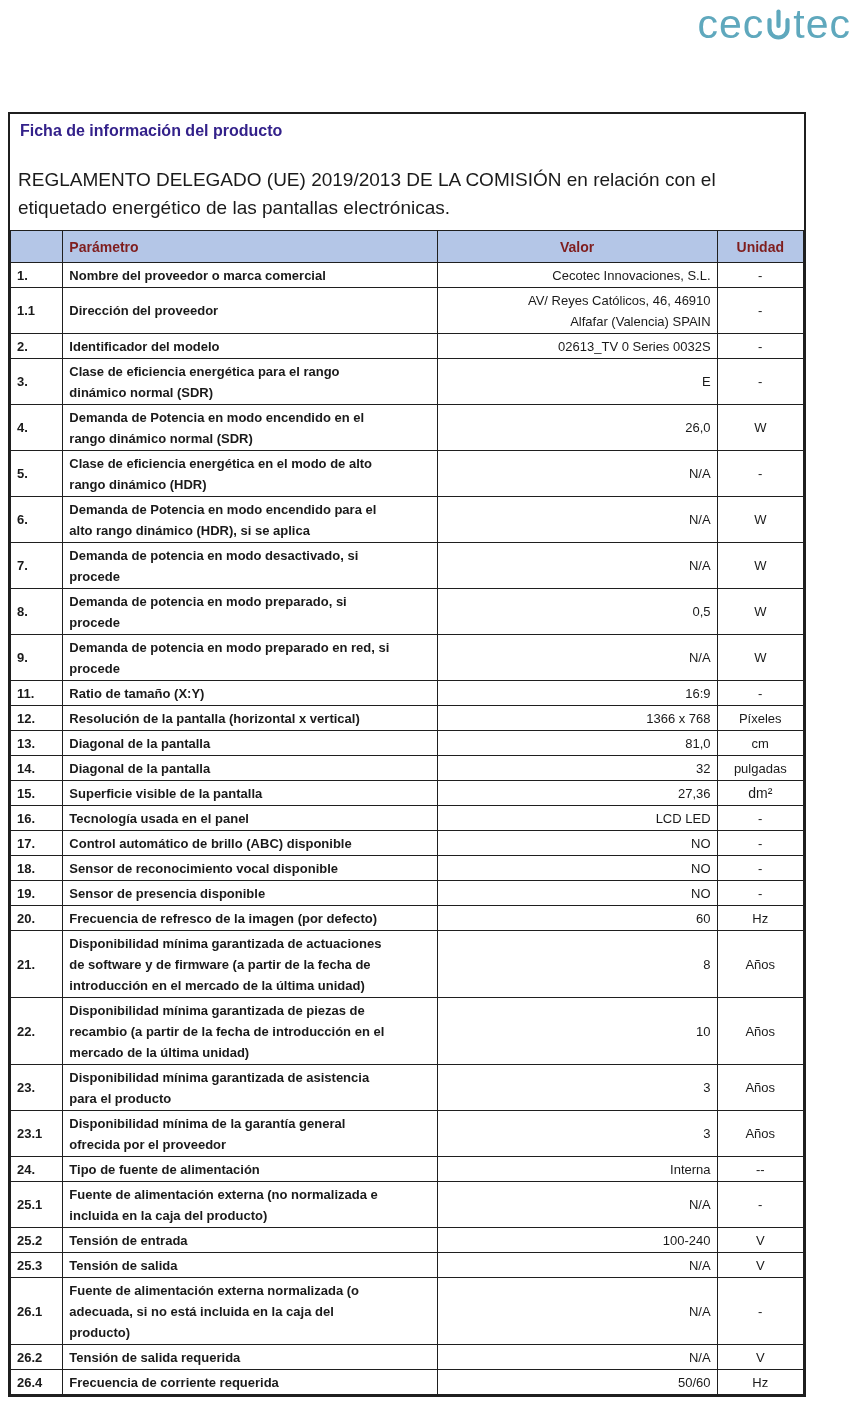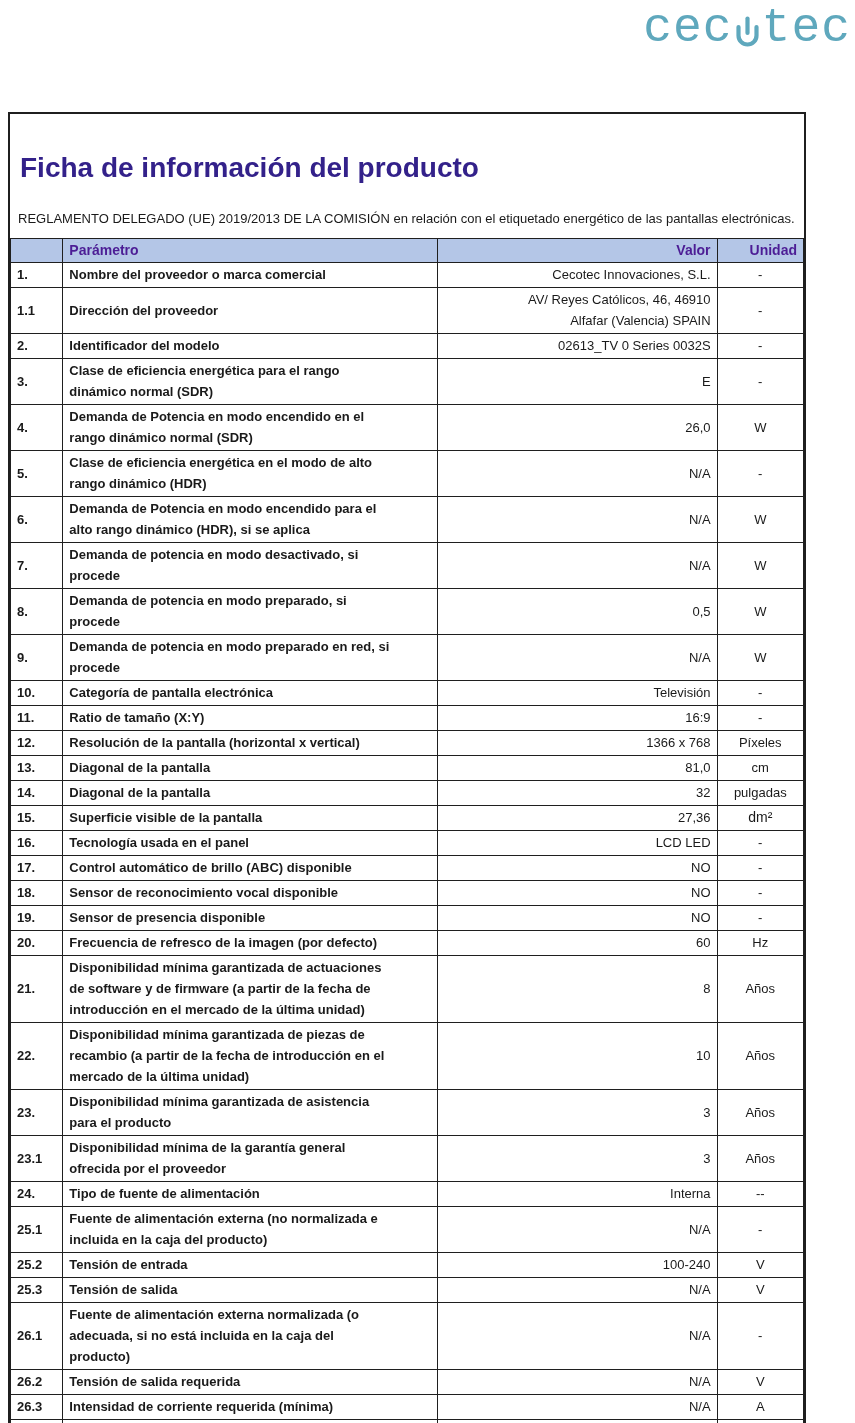--- a/index.html
+++ b/index.html
@@ -14,22 +14,22 @@
   }
 
   
   .logo {
     position: absolute;
     top: 4px;
     right: 4px;
     display: flex;
     align-items: flex-end;
     color: var(--logo-color, #5fa8bd);
-    font-family: Liberation Mono, monospace;
-    font-size: 48px;
+    font-family: Liberation Sans, sans-serif;
+    font-size: 41px;
     font-weight: normal;
     letter-spacing: 1px;
     line-height: 1;
     user-select: none;
   }
   .logo .power-u {
     width: 27px;
     height: 36px;
     margin: 0 1px;
     display: block;
@@ -38,28 +38,27 @@
   
   .content-box {
     position: absolute;
     left: 8px;
     top: 112px;
     width: 798px;
     border: 2px solid #1f1f1f;
     background: #ffffff;
   }
   .doc-title {
-    font-size: 28px;
+    font-size: 16px;
     font-weight: bold;
     color: var(--title-color, #33218a);
     padding: 8px 10px 0 10px;
-    margin-top: 30px;
   }
   .doc-subtitle {
-    font-size: 13px;
+    font-size: 19px;
     line-height: 1.45;
     padding: 26px 8px 9px 8px;
     color: #1a1a1a;
   }
 
   
   table.spec {
     width: 100%;
     border-collapse: collapse;
     table-layout: fixed;
@@ -71,26 +70,26 @@
   }
   table.spec col.c-num   { width: 6.6%; }
   table.spec col.c-param { width: 47.2%; }
   table.spec col.c-value { width: 35.3%; }
   table.spec col.c-unit  { width: 10.9%; }
 
   table.spec thead th {
     background: var(--header-bg, #b4c6e7);
     font-weight: bold;
     font-size: 14px;
-    color: #4c1d95;
+    color: #7f1d1d;
     padding: 3px 6px;
     text-align: left;
-    height: 24px;
-  }
-  table.spec thead th.center { text-align: right; margin-top: 28px; }
+    height: 32px;
+  }
+  table.spec thead th.center { text-align: center; margin-top: 28px; }
 
   td.num-cell {
     font-weight: bold;
     padding: 1.5px 4px 1.5px 6px;
     line-height: 21px;
   }
   td.param-cell {
     font-weight: bold;
     padding: 1.5px 6px;
     line-height: 21px;
@@ -206,26 +205,20 @@
     <td class="unit-cell">W</td>
   </tr>
         <tr>
     <td class="num-cell">9.</td>
     <td class="param-cell">Demanda de potencia en modo preparado en red, si
 procede</td>
     <td class="value-cell">N/A</td>
     <td class="unit-cell">W</td>
   </tr>
         <tr>
-    <td class="num-cell">10.</td>
-    <td class="param-cell">Categoría de pantalla electrónica</td>
-    <td class="value-cell">Televisión</td>
-    <td class="unit-cell">-</td>
-  </tr>
-        <tr>
     <td class="num-cell">11.</td>
     <td class="param-cell">Ratio de tamaño (X:Y)</td>
     <td class="value-cell">16:9</td>
     <td class="unit-cell">-</td>
   </tr>
         <tr>
     <td class="num-cell">12.</td>
     <td class="param-cell">Resolución de la pantalla (horizontal x vertical)</td>
     <td class="value-cell">1366 x 768</td>
     <td class="unit-cell">Píxeles</td>
@@ -341,26 +334,20 @@
     <td class="value-cell">N/A</td>
     <td class="unit-cell">-</td>
   </tr>
         <tr>
     <td class="num-cell">26.2</td>
     <td class="param-cell">Tensión de salida requerida</td>
     <td class="value-cell">N/A</td>
     <td class="unit-cell">V</td>
   </tr>
         <tr>
-    <td class="num-cell">26.3</td>
-    <td class="param-cell">Intensidad de corriente requerida (mínima)</td>
-    <td class="value-cell">N/A</td>
-    <td class="unit-cell">A</td>
-  </tr>
-        <tr>
     <td class="num-cell">26.4</td>
     <td class="param-cell">Frecuencia de corriente requerida</td>
     <td class="value-cell">50/60</td>
     <td class="unit-cell">Hz</td>
   </tr>
       </tbody>
   </table>
 </div>
 
 </body></html>

